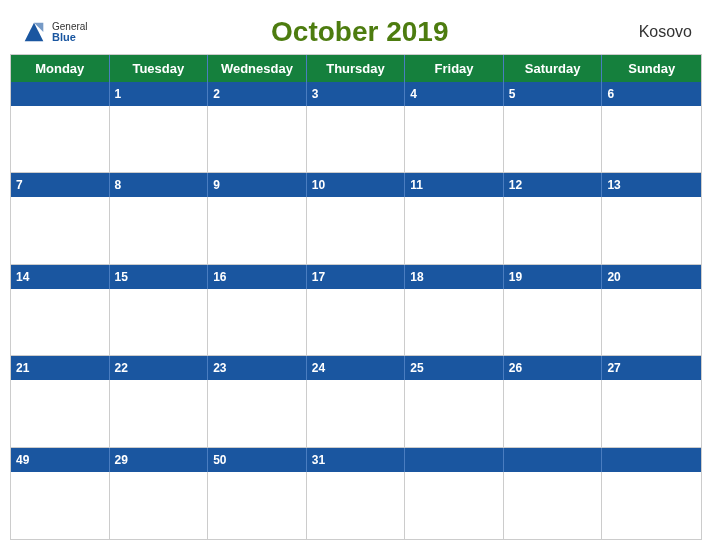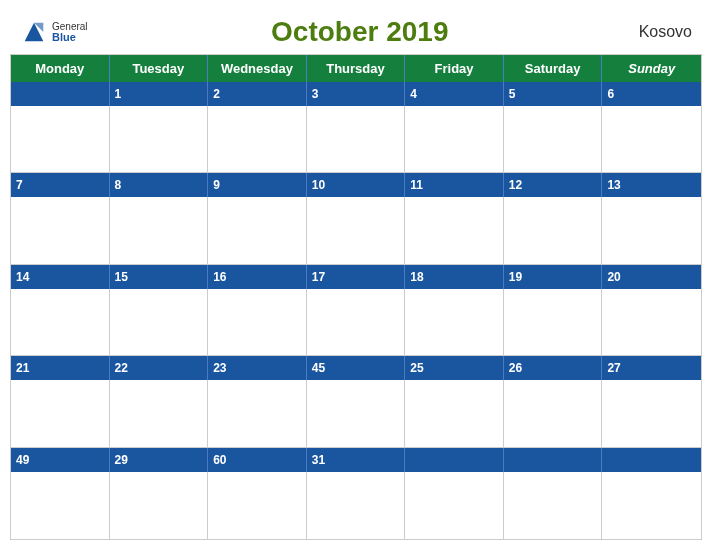--- a/index.html
+++ b/index.html
@@ -83,21 +83,20 @@
       color: white;
       text-align: center;
       padding: 6px 2px;
       font-size: 13px;
       font-weight: bold;
       border-right: 1px solid #4a7dc0;
     }
 
     .day-header:last-child {
       border-right: none;
-      font-style: italic;
     }
 
     .day-cell {
       border-right: 1px solid #ccc;
       border-bottom: 1px solid #ccc;
       padding: 3px 5px;
       min-height: 68px;
       position: relative;
       background: #fff;
     }
@@ -241,39 +240,39 @@
       <div class="day-cell"></div>
       <div class="day-cell"></div>
       <div class="day-cell"></div>
       <div class="day-cell"></div>
     </div>
 
     <div class="week-band">
       <div class="band-cell">21</div>
       <div class="band-cell">22</div>
       <div class="band-cell">23</div>
-      <div class="band-cell">45</div>
+      <div class="band-cell">24</div>
       <div class="band-cell">25</div>
       <div class="band-cell">26</div>
       <div class="band-cell">27</div>
     </div>
     <div class="week-content">
       <div class="day-cell"></div>
       <div class="day-cell"></div>
       <div class="day-cell"></div>
       <div class="day-cell"></div>
       <div class="day-cell"></div>
       <div class="day-cell"></div>
       <div class="day-cell"></div>
     </div>
 
     <div class="week-band">
       <div class="band-cell">49</div>
       <div class="band-cell">29</div>
-      <div class="band-cell">60</div>
+      <div class="band-cell">50</div>
       <div class="band-cell">31</div>
       <div class="band-cell"></div>
       <div class="band-cell"></div>
       <div class="band-cell"></div>
     </div>
     <div class="week-content last-week">
       <div class="day-cell"></div>
       <div class="day-cell"></div>
       <div class="day-cell"></div>
       <div class="day-cell"></div>

